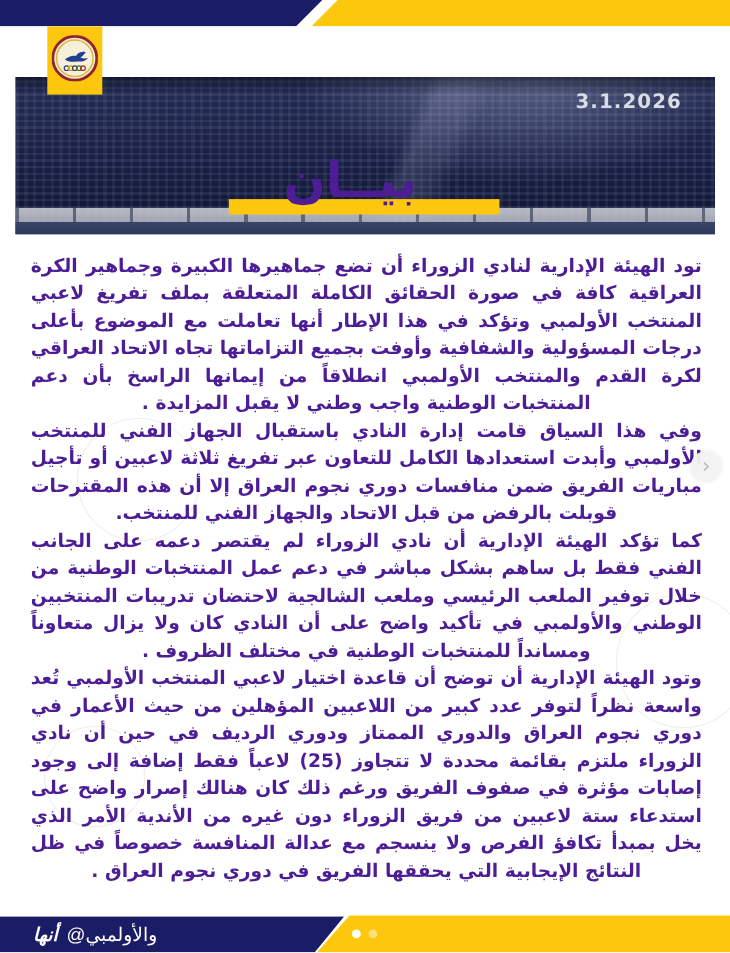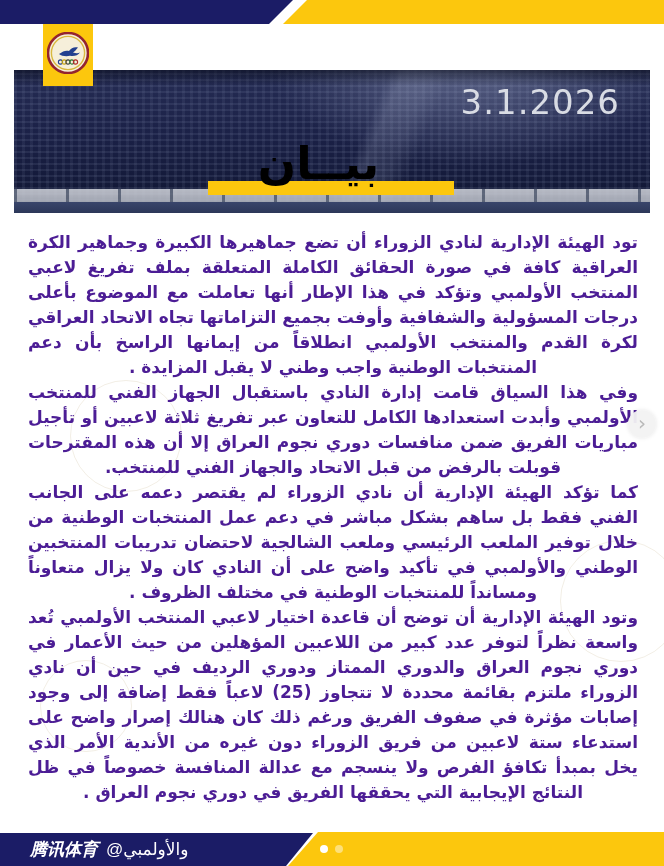--- a/index.html
+++ b/index.html
@@ -45,30 +45,30 @@
       repeating-linear-gradient(90deg, rgba(90,100,120,0.85) 0 3px, rgba(0,0,0,0) 3px 52px),
       linear-gradient(180deg, #d4d7de, #b9bdc7);
     opacity:0.85;
   }
   .stadium .pitch {
     position:absolute; left:0; right:0; bottom:0; height:11px;
     background:linear-gradient(180deg, #39456b, #2c3759);
   }
   .date-stamp {
     position:absolute; top:12px; right:30px;
-    color:#d9dce4; font-size:34px; letter-spacing:1px; font-weight:normal;
+    color:#d9dce4; font-size:18px; letter-spacing:1px; font-weight:bold;
   }
   
   .banner-bar {
     position:absolute; left:208px; top:181px; width:246px; height:14px;
     background:var(--yellow,#fcc70d); z-index:6;
   }
   .banner-word {
     position:absolute; left:0; top:136px; width:637px; text-align:center;
-    color:#000000; font-size:45px; font-weight:bold; line-height:1.25;
+    color:#4c1d95; font-size:45px; font-weight:bold; line-height:1.25;
     z-index:7; pointer-events:none;
   }
   
   .content {
     position:absolute; left:28px; right:26px; top:230px; z-index:2;
   }
   .content p {
     margin:0; direction:rtl; unicode-bidi:plaintext;
     text-align:justify; text-align-last:center;
     font-size:17px; line-height:25px; font-weight:bold; color:#4c1d95;
@@ -163,21 +163,21 @@
     <p>وتود الهيئة الإدارية أن توضح أن قاعدة اختيار لاعبي المنتخب الأولمبي تُعد واسعة نظراً لتوفر عدد كبير من اللاعبين المؤهلين من حيث الأعمار في دوري نجوم العراق والدوري الممتاز ودوري الرديف في حين أن نادي الزوراء ملتزم بقائمة محددة لا تتجاوز (25) لاعباً فقط إضافة إلى وجود إصابات مؤثرة في صفوف الفريق ورغم ذلك كان هنالك إصرار واضح على استدعاء ستة لاعبين من فريق الزوراء دون غيره من الأندية الأمر الذي يخل بمبدأ تكافؤ الفرص ولا ينسجم مع عدالة المنافسة خصوصاً في ظل النتائج الإيجابية التي يحققها الفريق في دوري نجوم العراق .</p>
   </div>
 
   <div class="next-btn">
     <span class="glyph">›</span>
   </div>
 
   <div class="footer">
     <div class="yellow-seg"></div>
     <div class="navy-seg">
-      <span class="brand">腾讯体育</span>
+      <span class="brand">أنها</span>
       <span class="handle">@والأولمبي</span>
     </div>
     <div class="dots">
       <span class="dot active"></span>
       <span class="dot inactive"></span>
     </div>
   </div>
 
 </div>
 

